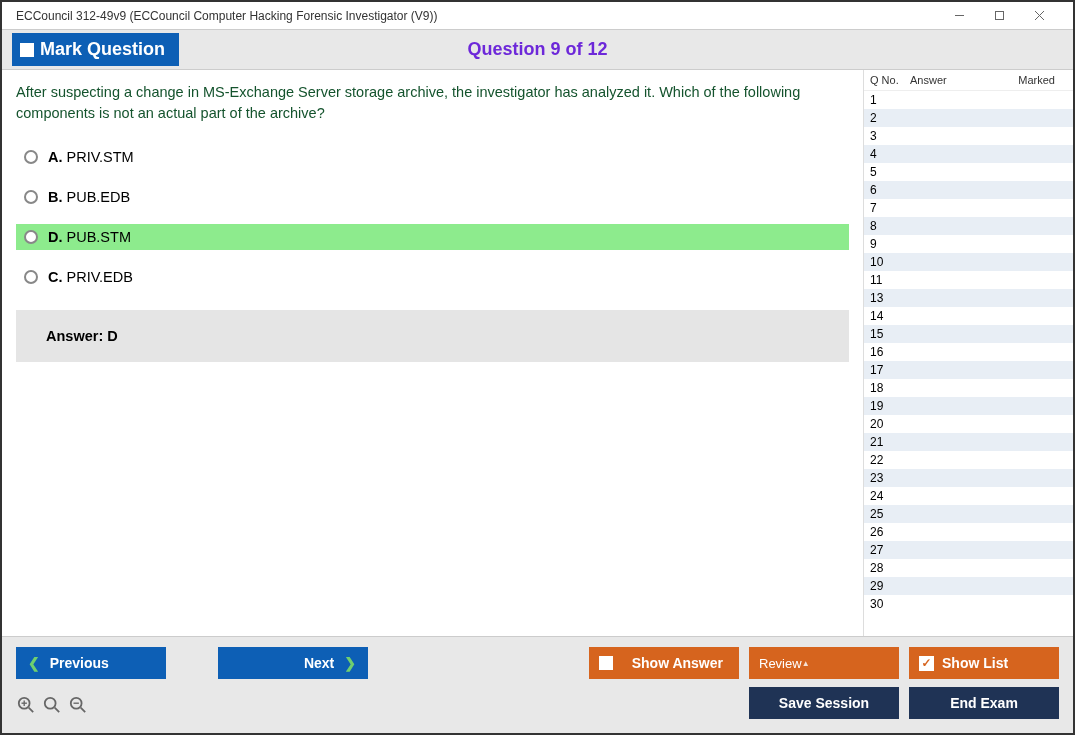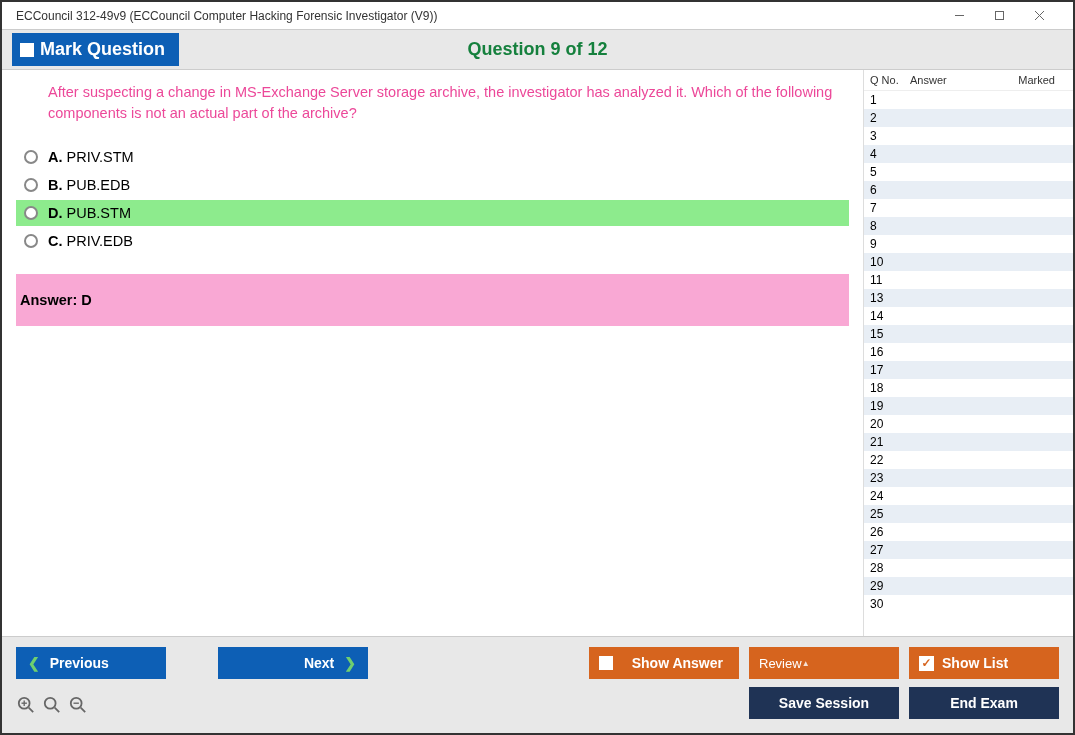--- a/index.html
+++ b/index.html
@@ -6,30 +6,30 @@
 body { font-family: Arial, sans-serif; background: #fff; font-size: 13px; }
 .window { width: 1075px; height: 735px; border: 2px solid #333; display: flex; flex-direction: column; position: relative; }
 .titlebar { height: 28px; display: flex; align-items: center; padding: 0 14px; border-bottom: 1px solid #ccc; font-size: 12px; color: #333; }
 .titlebar-text { flex: 1; }
 .win-controls { display: flex; gap: 0; }
 .win-btn { width: 40px; height: 24px; display: flex; align-items: center; justify-content: center; color: #666; cursor: pointer; font-size: 13px; }
 .win-btn svg { width: 11px; height: 11px; }
 .header-bar { height: 40px; background: #e8e8e8; border-bottom: 1px solid #ccc; display: flex; align-items: center; padding: 0 10px; position: relative; }
 .mark-btn { background: #0d5fb5; color: #fff; border: none; padding: 6px 14px 6px 8px; font-size: 18px; font-weight: bold; display: flex; align-items: center; gap: 6px; cursor: pointer; }
 .mark-btn .chk { width: 14px; height: 14px; background: #fff; display: inline-block; }
-.question-counter { position: absolute; left: 50%; transform: translateX(-50%); font-size: 18px; font-weight: bold; color: #15803d; }
+.question-counter { position: absolute; left: 50%; transform: translateX(-50%); font-size: 18px; font-weight: bold; color: #6d28d9; }
 .main-area { flex: 1; display: flex; overflow: hidden; }
 .content-panel { flex: 1; padding: 12px 14px; overflow-y: auto; }
-.question-text { font-size: 14.5px; color: #ec4899; line-height: 1.45; margin-bottom: 20px; margin-left: 32px; }
-.options { display: flex; flex-direction: column; gap: 2px; margin-bottom: 20px; }
+.question-text { font-size: 14.5px; color: #14532d; line-height: 1.45; margin-bottom: 20px; }
+.options { display: flex; flex-direction: column; gap: 14px; margin-bottom: 20px; }
 .option-row { display: flex; align-items: center; padding: 5px 8px; font-size: 14.5px; }
 .option-row.correct { background: #8deb8d; }
 .radio { width: 14px; height: 14px; border: 2px solid #888; border-radius: 50%; margin-right: 10px; flex-shrink: 0; background: #fff; cursor: pointer; }
 .opt-letter { font-weight: bold; }
-.answer-box { background: #f9a8d4; padding: 18px 4px; font-size: 14.5px; font-weight: bold; margin-top: 10px; }
+.answer-box { background: #e5e5e5; padding: 18px 30px; font-size: 14.5px; font-weight: bold; margin-top: 10px; }
 .side-panel { width: 210px; border-left: 1px solid #ddd; display: flex; flex-direction: column; font-size: 12px; }
 .side-header { display: flex; padding: 4px 6px 4px 6px; font-size: 11px; color: #333; border-bottom: 1px solid #eee; }
 .side-header .col1 { width: 40px; }
 .side-header .col2 { width: 60px; }
 .side-header .col3 { flex: 1; text-align: right; padding-right: 12px; }
 .side-list { flex: 1; overflow-y: scroll; }
 .side-row { display: flex; padding: 1px 6px; font-size: 12px; line-height: 16px; cursor: pointer; }
 .side-row:nth-child(even) { background: #e8eef5; }
 .side-row .col1 { width: 40px; }
 .bottom-bar { background: #e8e8e8; border-top: 1px solid #ccc; padding: 10px 14px 6px 14px; }

